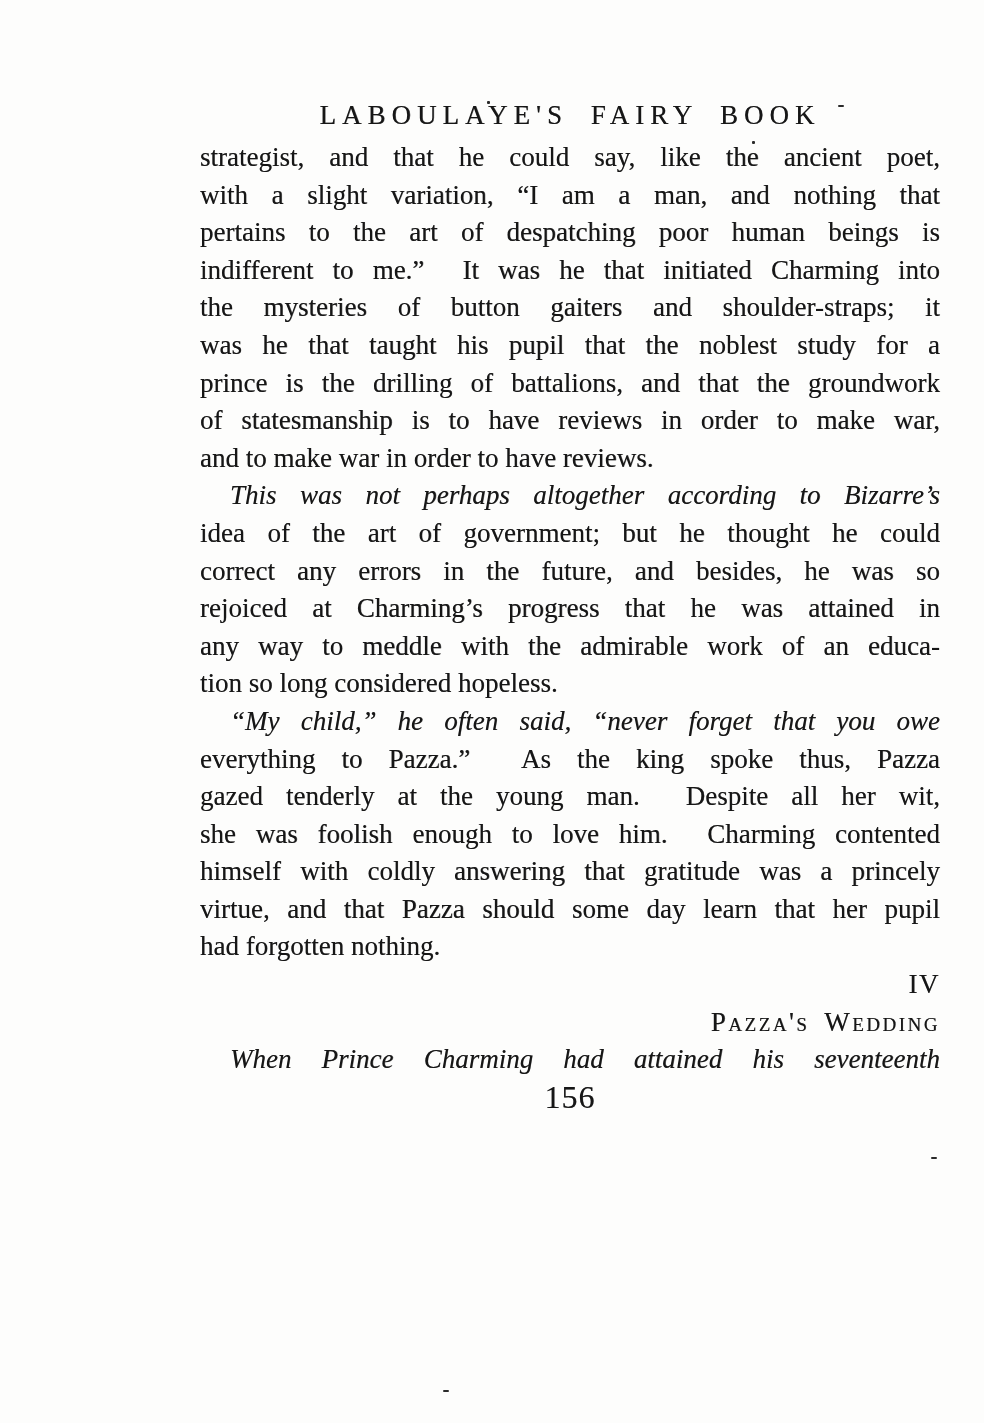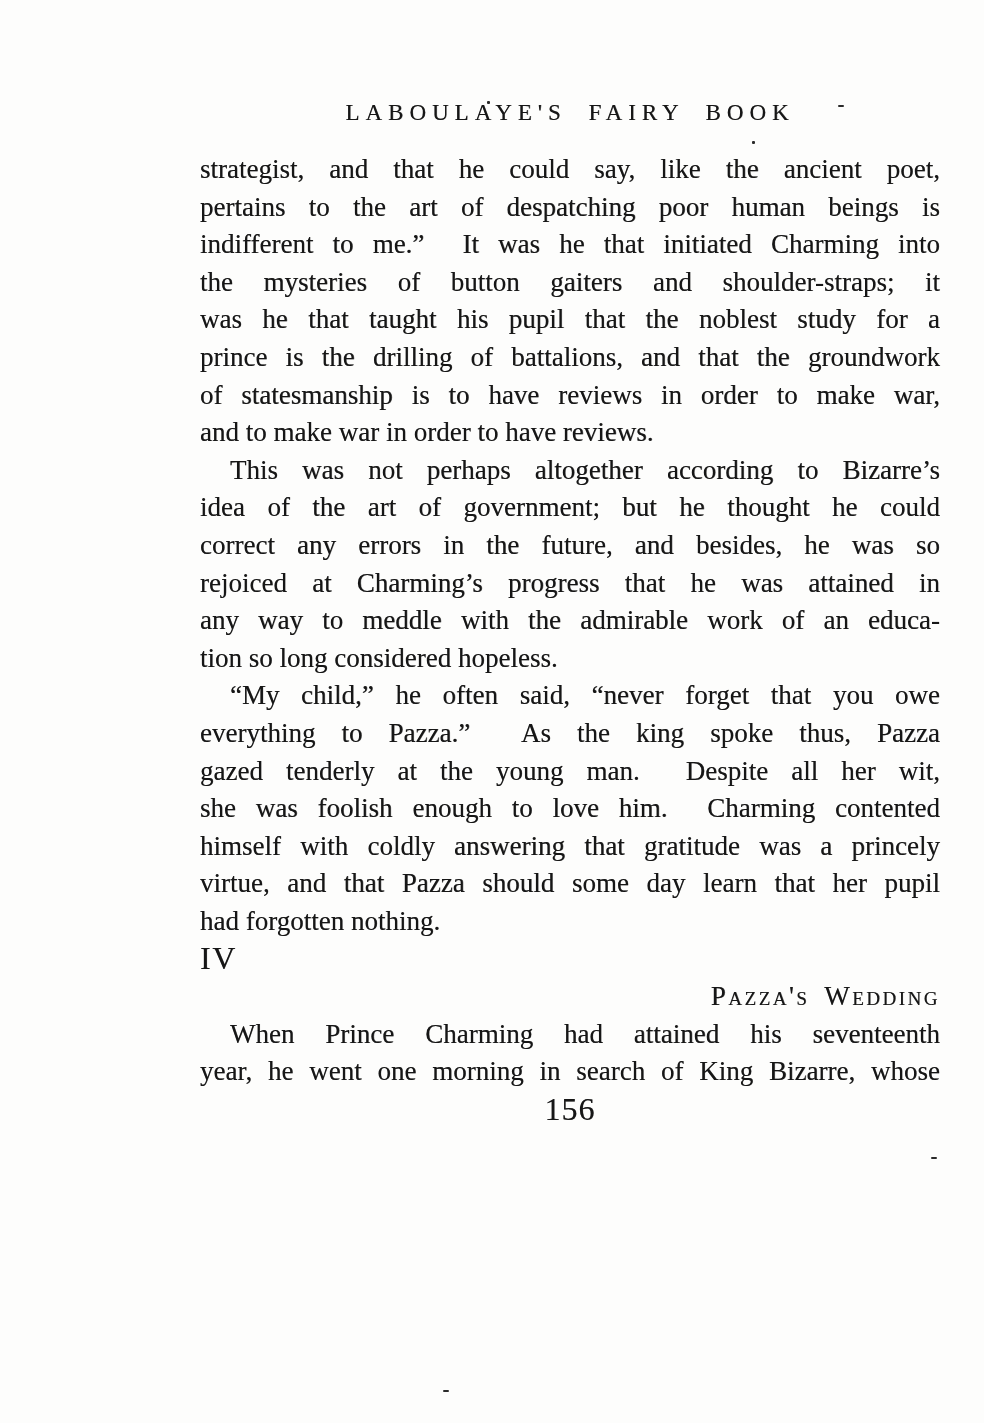--- a/index.html
+++ b/index.html
@@ -7,35 +7,35 @@
     position:relative;
     width:984px; height:1423px;
     background:var(--paper, #fdfdfc);
     color:var(--ink, #161616);
     font-family:"Liberation Serif","DejaVu Serif",serif;
     overflow:hidden;
   }
   .running-head {
     position:absolute; top:100px; left:200px; width:740px;
     text-align:center;
-    font-size:23px; letter-spacing:6px; word-spacing:10px;
+    font-size:27px; letter-spacing:6px; word-spacing:10px;
     white-space:nowrap;
     text-shadow:0.4px 0 0 rgba(0,0,0,0.55);
   }
   .page-body {
-    position:absolute; top:151px; left:200px; width:740px;
+    position:absolute; top:139px; left:200px; width:740px;
     font-size:27px; line-height:37.6px;
     text-shadow:0.35px 0 0 rgba(0,0,0,0.5);
   }
   .bline { height:37.6px; }
   .bline.j { text-align:justify; text-align-last:justify; text-justify:inter-word; }
-  .bline.ind { text-indent:30px; }
+  .bline.ind { text-indent:30px;font-style:italic; }
   .section-number {
-    height:37.6px; text-align:left;
-    font-size:32px; letter-spacing:1.5px;
+    height:37.6px; text-align:right;
+    font-size:27px; letter-spacing:1.5px;
   }
   .section-title {
     height:37.6px; text-align:right;
     font-variant:small-caps;
     font-size:27px; letter-spacing:2.5px; word-spacing:6px;
   }
   .page-number {
     height:37.6px; text-align:center;
     font-size:32px; letter-spacing:1px;
   }
@@ -44,20 +44,21 @@
   }
 </style>
 </head>
 <body>
 
 <div class="page" style="--ink: #161616; --paper: #fdfdfc;">
   <div class="running-head">LABOULAYE'S FAIRY BOOK</div>
 
   <div class="page-body">
       <div class="bline j">strategist, and that he could say, like the ancient poet,</div>
+      <div class="bline j">with a slight variation, “I am a man, and nothing that</div>
       <div class="bline j">pertains to the art of despatching poor human beings is</div>
       <div class="bline j">indifferent to me.”&nbsp; It was he that initiated Charming into</div>
       <div class="bline j">the mysteries of button gaiters and shoulder-straps; it</div>
       <div class="bline j">was he that taught his pupil that the noblest study for a</div>
       <div class="bline j">prince is the drilling of battalions, and that the groundwork</div>
       <div class="bline j">of statesmanship is to have reviews in order to make war,</div>
       <div class="bline">and to make war in order to have reviews.</div>
       <div class="bline j ind">This was not perhaps altogether according to Bizarre’s</div>
       <div class="bline j">idea of the art of government; but he thought he could</div>
       <div class="bline j">correct any errors in the future, and besides, he was so</div>
@@ -67,21 +68,20 @@
       <div class="bline j ind">“My child,” he often said, “never forget that you owe</div>
       <div class="bline j">everything to Pazza.”&nbsp; As the king spoke thus, Pazza</div>
       <div class="bline j">gazed tenderly at the young man.&nbsp; Despite all her wit,</div>
       <div class="bline j">she was foolish enough to love him.&nbsp; Charming contented</div>
       <div class="bline j">himself with coldly answering that gratitude was a princely</div>
       <div class="bline j">virtue, and that Pazza should some day learn that her pupil</div>
       <div class="bline">had forgotten nothing.</div>
       <div class="section-number">IV</div>
       <div class="section-title">Pazza's Wedding</div>
       <div class="bline j ind">When Prince Charming had attained his seventeenth</div>
-      <div class="bline j">year, he went one morning in search of King Bizarre, whose</div>
       <div class="page-number">156</div>
     </div>
 
   <div class="artifact" style="left:487px; top:101px; width:3px; height:3px;"></div>
   <div class="artifact" style="left:838px; top:105px; width:6px; height:2px;"></div>
   <div class="artifact" style="left:752px; top:141px; width:3px; height:3px;"></div>
   <div class="artifact" style="left:931px; top:1157px; width:6px; height:2px;"></div>
   <div class="artifact" style="left:443px; top:1390px; width:6px; height:2px;"></div>
 </div>
 

